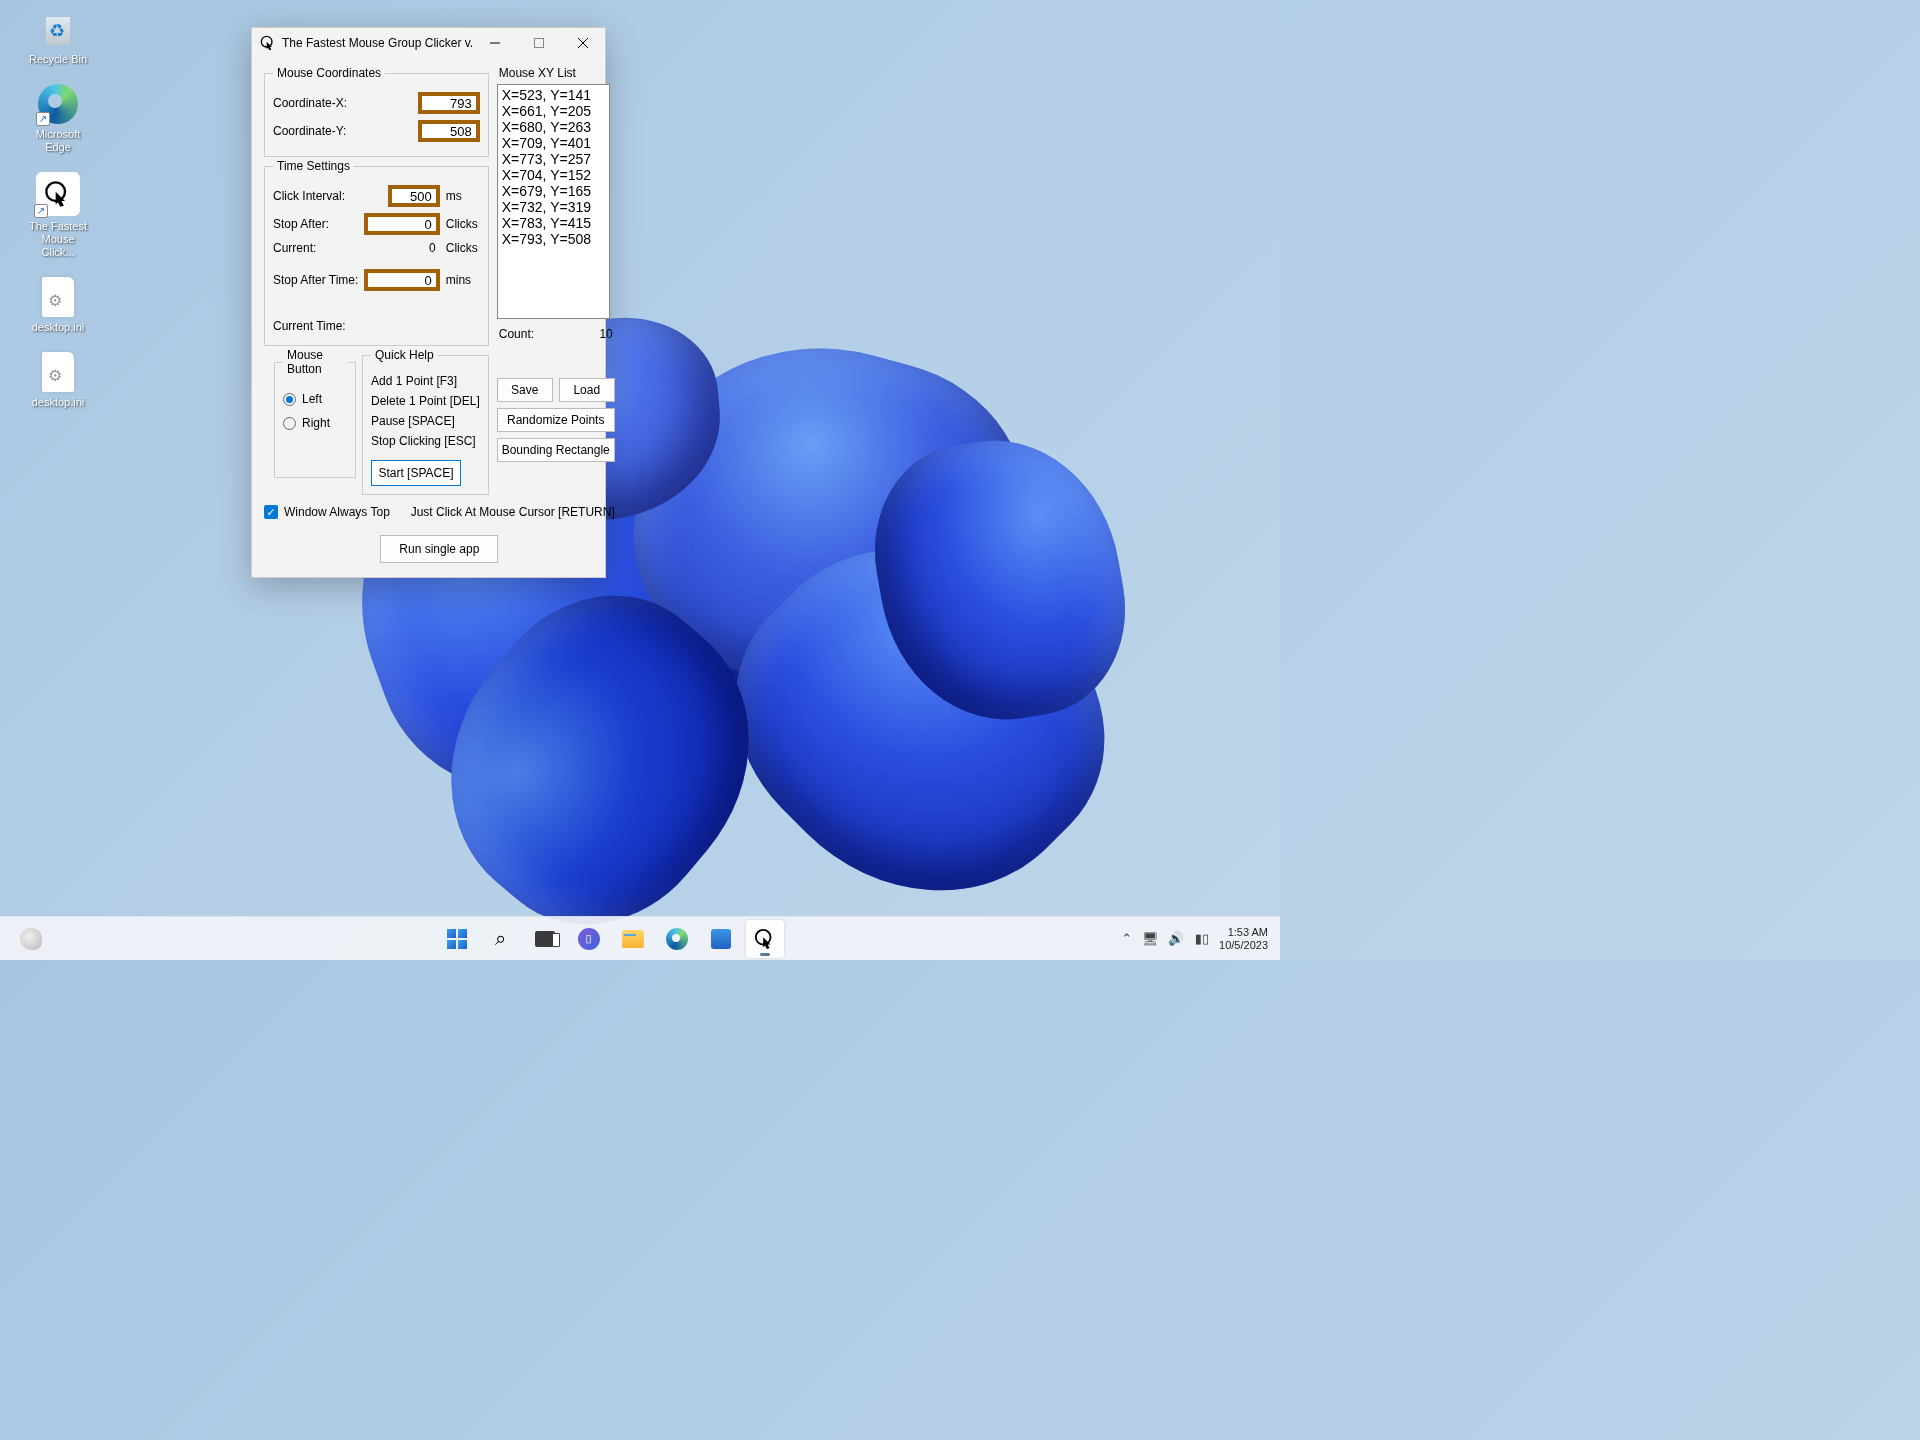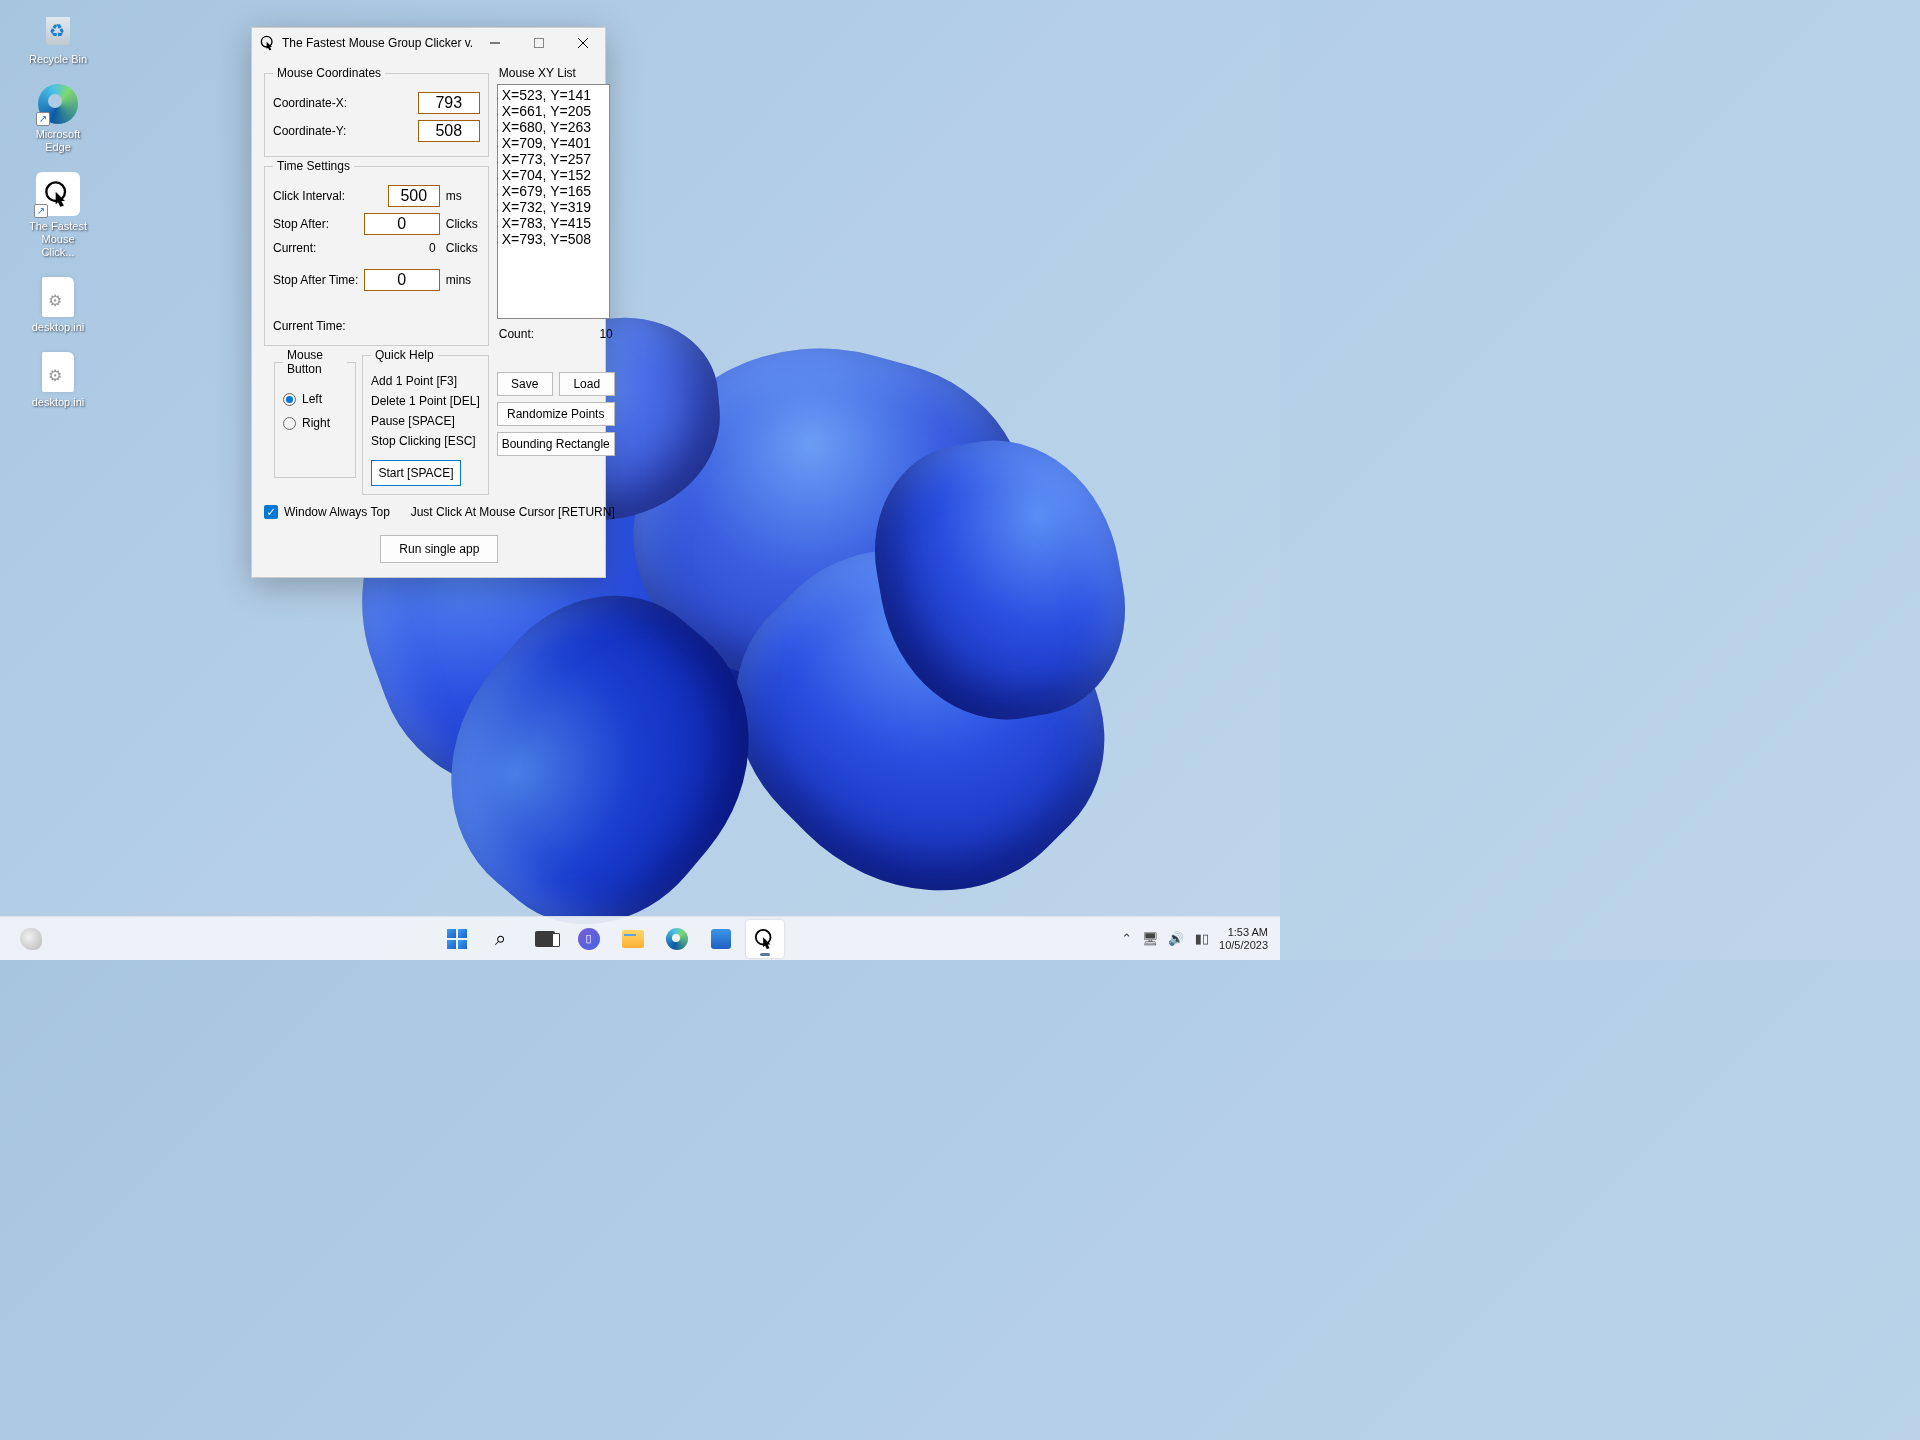--- a/index.html
+++ b/index.html
@@ -187,26 +187,26 @@
     }
     .row {
       display: flex;
       align-items: center;
       margin: 6px 0;
     }
     .row label { flex: 1; }
     .numbox {
       width: 62px;
       height: 22px;
-      border: 1px solid #a16207;
+      border: 4px solid #a16207;
       background: #fff;
-      text-align: center;
+      text-align: right;
       padding: 0 4px;
       font-family: inherit;
-      font-size: 16px;
+      font-size: 13px;
     }
     .unit { width: 34px; margin-left: 6px; }
     .static-val {
       width: 62px;
       text-align: right;
       padding-right: 4px;
     }
 
     .coords-fs { grid-column: 1; grid-row: 1; }
     .time-fs { grid-column: 1; grid-row: 2; }
@@ -225,21 +225,21 @@
       height: 235px;
       border: 1px solid #888;
       background: #fff;
       padding: 2px 4px;
       font-size: 14px;
       line-height: 16px;
       overflow: auto;
     }
     .count-row {
       display: flex;
-      margin: 8px 2px 17px;
+      margin: 8px 2px 23px;
     }
     .count-row .cl { flex: 1; }
     .btn {
       background: #fdfdfd;
       border: 1px solid #bbb;
       padding: 4px 0;
       font-family: inherit;
       font-size: 12px;
       cursor: pointer;
       text-align: center;

